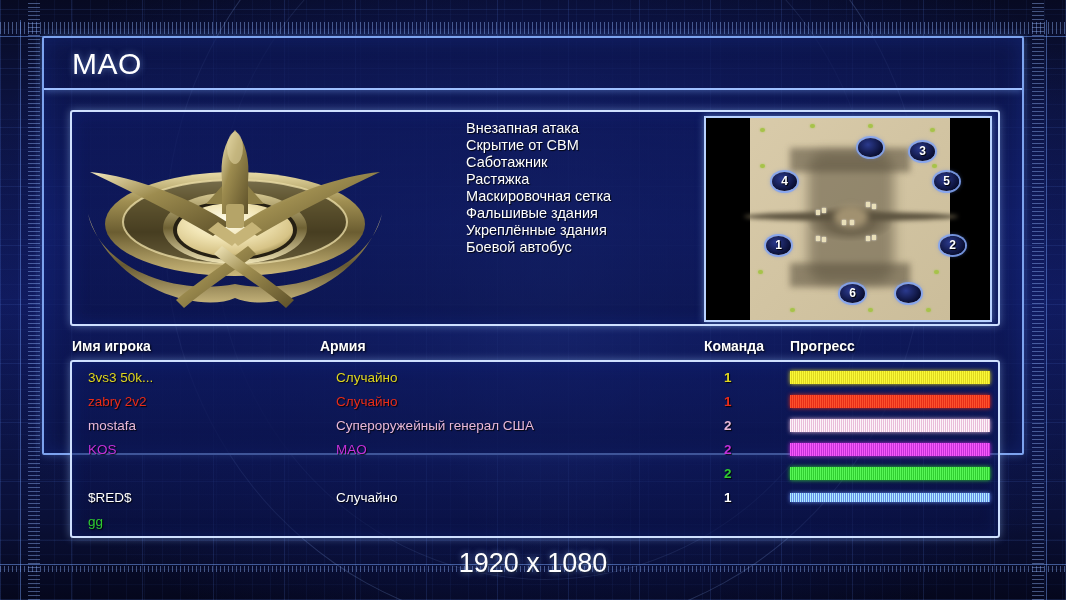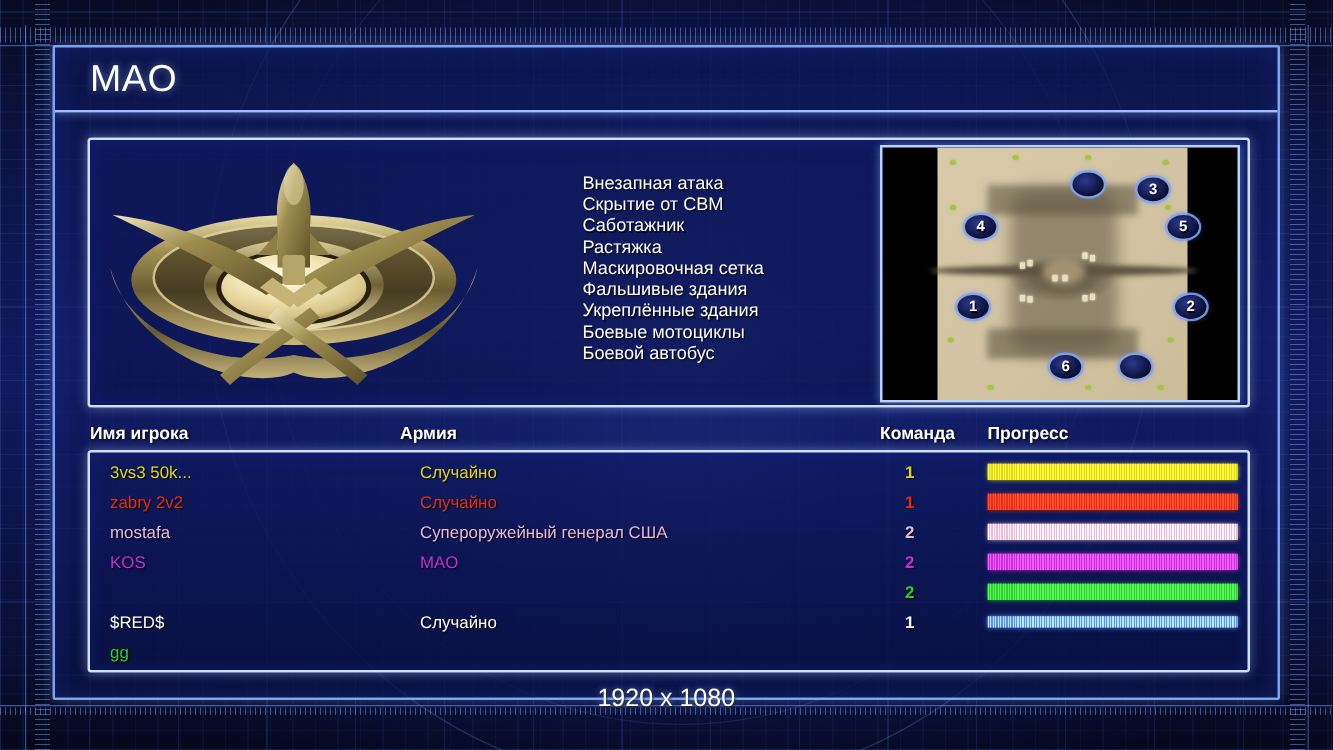--- a/index.html
+++ b/index.html
@@ -89,21 +89,21 @@
   }
   .c-orange { color:#ffa21a; }
   .c-white  { color:#ffffff; }
   .c-blue   { color:#6f9de8; }
   .c-yellow { color:#f2ee2c; }
   .c-gray   { color:#8a8a8a; }
   .sp { display:inline-block; width:5px; }
 
   
   #frame {
-    position:absolute; left:42px; top:36px; width:982px; height:524px;
+    position:absolute; left:42px; top:36px; width:982px; height:419px;
     border:2px solid #7da3ee;
     border-radius:2px;
     background: linear-gradient(180deg, rgba(13,22,80,0.72) 0%, rgba(17,29,105,0.62) 45%, rgba(10,17,66,0.72) 100%);
     box-shadow: 0 0 10px rgba(120,165,255,0.35), inset 0 0 22px rgba(30,60,170,0.35);
     z-index:10;
   }
   #title-bar {
     position:absolute; left:0; top:0; width:100%; height:52px;
     border-bottom:2px solid #9fc0ff;
     box-shadow: 0 2px 6px rgba(130,175,255,0.35);
@@ -123,21 +123,21 @@
     background: linear-gradient(180deg, rgba(14,24,92,0.55), rgba(10,18,70,0.55));
     box-shadow: 0 0 9px rgba(160,200,255,0.45), inset 0 0 16px rgba(20,45,150,0.4);
   }
 
   
   #emblem-wrap { position:absolute; left:8px; top:6px; width:310px; height:204px; }
   #emblem { position:absolute; left:0; top:0; }
 
   
   #abilities {
-    position:absolute; left:394px; top:8px; width:270px;margin-top:19px;
+    position:absolute; left:394px; top:8px; width:270px;
   }
   .ability {
     font-size:14.5px; color:#ffffff; line-height:17px;
     font-family:"Liberation Sans", sans-serif;
     text-shadow: 1px 1px 1px rgba(0,0,0,0.85);
     white-space:nowrap;
   }
 
   
   #map-frame {
@@ -227,21 +227,21 @@
     background-image: repeating-linear-gradient(90deg,
         rgba(255,255,255,0.85) 0 1px,
         rgba(255,255,255,0.05) 1px 2px);
     background-blend-mode: overlay;
   }
   .bar.thin { top:7px; height:9px; }
 
   
   #res-label {
     position:absolute; left:0; top:548px; width:1066px; text-align:center;
-    font-size:20px; color:#ffffff; z-index:25;
+    font-size:27px; color:#ffffff; z-index:25;
     font-family:"Liberation Sans", sans-serif;
     text-shadow: 0 0 6px rgba(140,180,255,0.7), 1px 1px 2px rgba(0,0,0,0.8);
   }
 </style>
 </head>
 <body>
 
 <div id="screen">
 
   <div class="grid-layer"></div>
@@ -325,21 +325,20 @@
       </div>
 
       <div id="abilities">
         <div class="ability">Внезапная атака</div>
         <div class="ability">Скрытие от СВМ</div>
         <div class="ability">Саботажник</div>
         <div class="ability">Растяжка</div>
         <div class="ability">Маскировочная сетка</div>
         <div class="ability">Фальшивые здания</div>
         <div class="ability">Укреплённые здания</div>
-        <div class="ability">Боевые мотоциклы</div>
         <div class="ability">Боевой автобус</div>
       </div>
 
       <div id="map-frame">
         <div id="map-img">
           <div class="terrain" style="left:40px; top:30px; width:120px; height:24px;"></div>
           <div class="terrain" style="left:40px; top:145px; width:120px; height:24px;"></div>
           <div class="river2"></div>
           <div class="river"></div>
           <div class="terrain" style="left:84px; top:88px; width:34px; height:22px; border-radius:50%; background:rgba(168,152,118,0.9);"></div>

